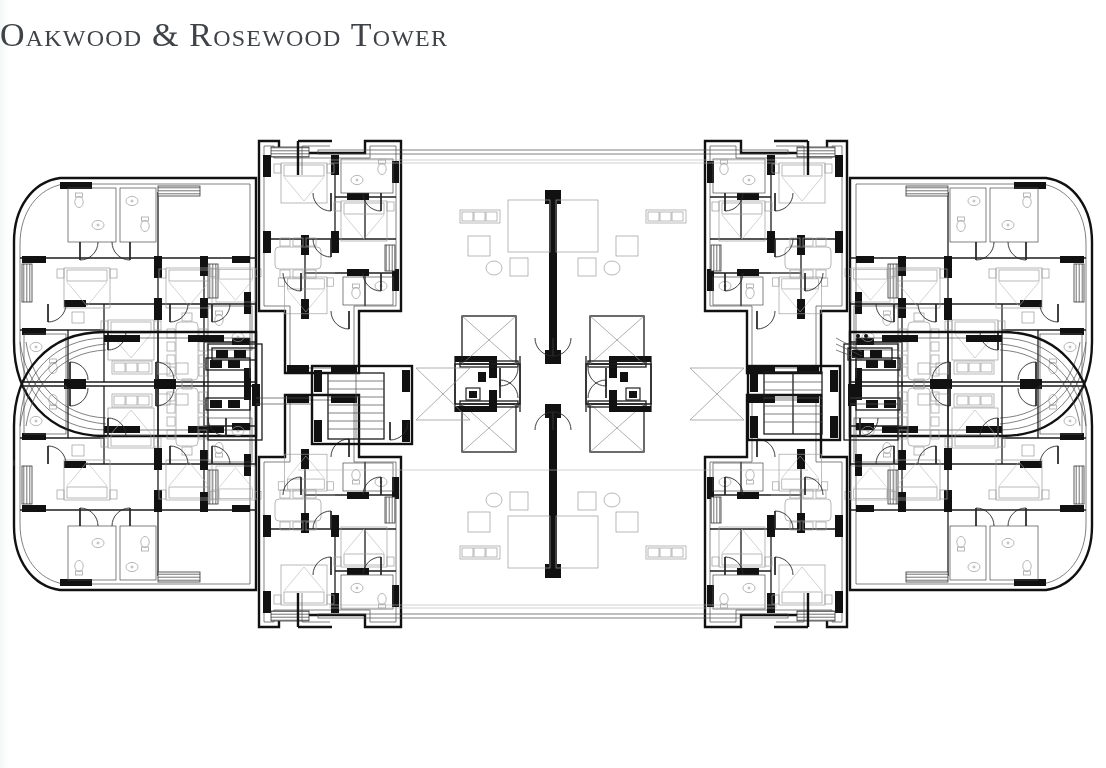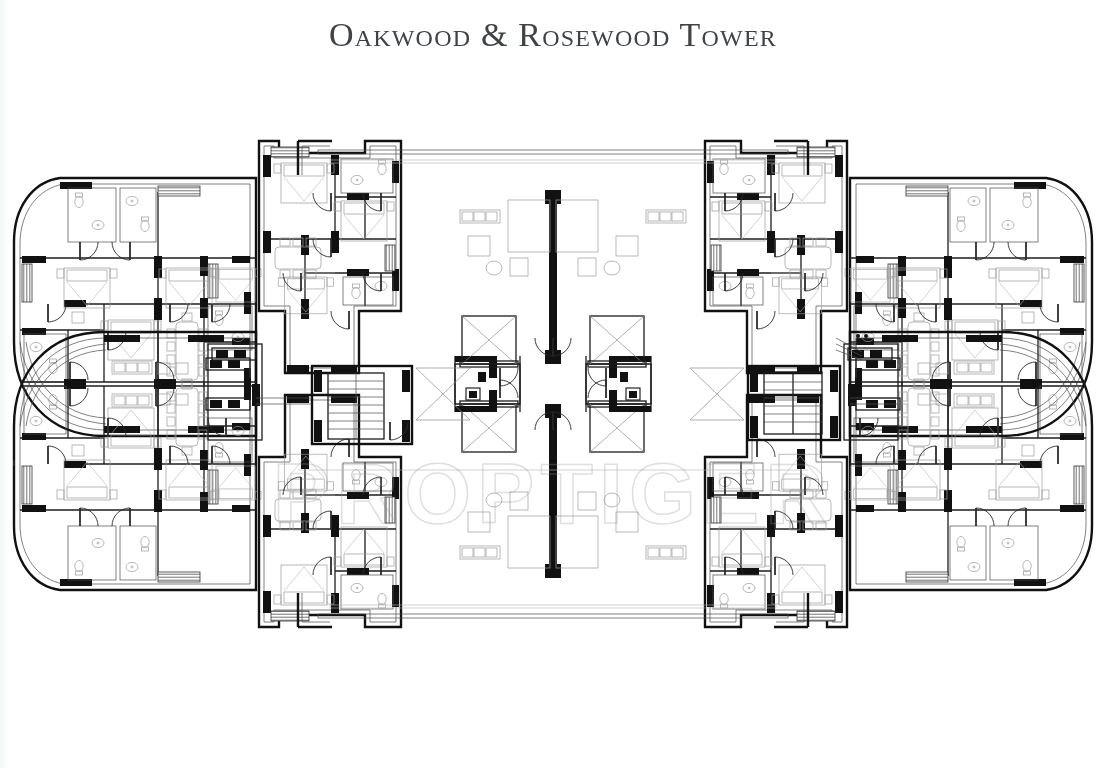--- a/index.html
+++ b/index.html
@@ -20,21 +20,20 @@
     position: absolute;
     left: 0; top: 0;
     width: 10px; height: 768px;
     background: linear-gradient(to right, #f2f9f8, #ffffff);
     pointer-events: none;
   }
   #plan-title {
     position: absolute;
     left: 0; top: 16px;
     width: 1106px;
-    text-align: center;
     font-family: "Liberation Serif", serif;
     font-size: 34px;
     font-variant: small-caps;
     letter-spacing: 1.2px;
     color: #3f4347;
     white-space: nowrap;
   }
   #watermark {
     position: absolute;
     left: 0;
@@ -639,15 +638,14 @@
       <line x1="14" y1="460" x2="14" y2="466" class="thin"></line>
     </g>
 
     <g>
       <line x1="298" y1="470" x2="808" y2="470" class="furn2"></line>
       <line x1="298" y1="298" x2="808" y2="298" class="furn2" opacity="0"></line>
     </g>
 
   </svg>
 
-  <div id="watermark">PROPTIGER</div>
 
 </div>
 
 </body></html>

